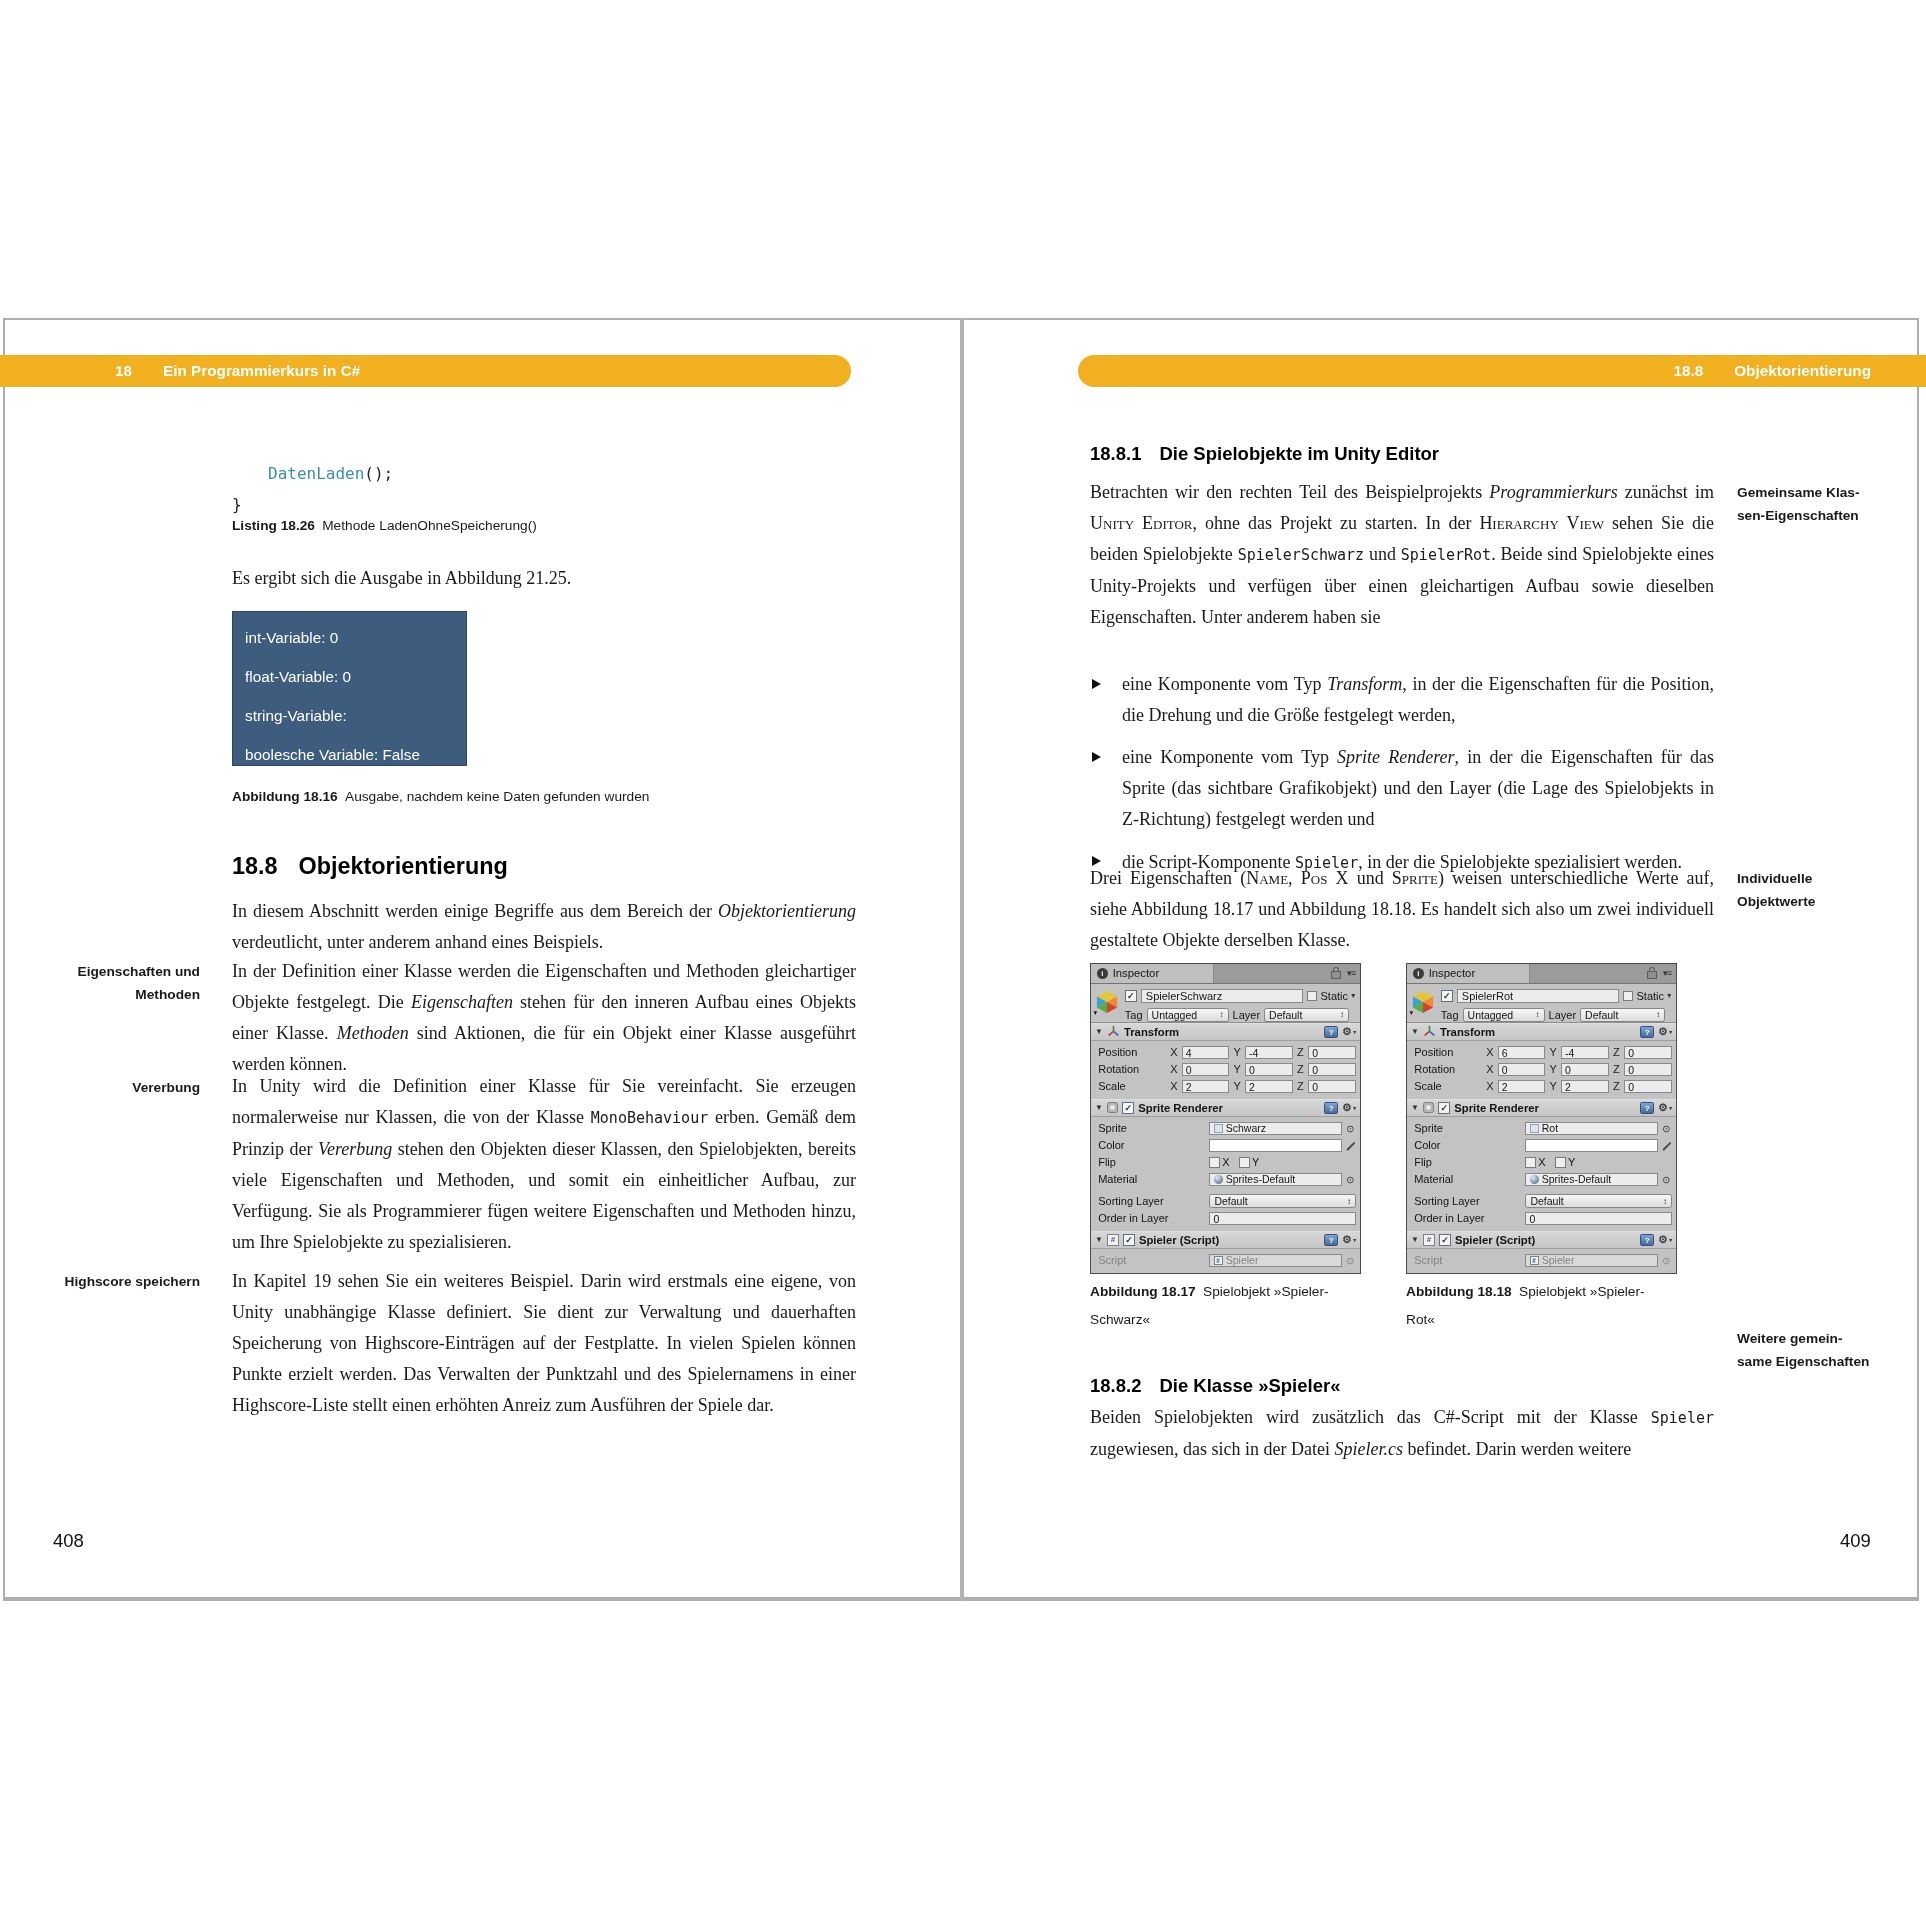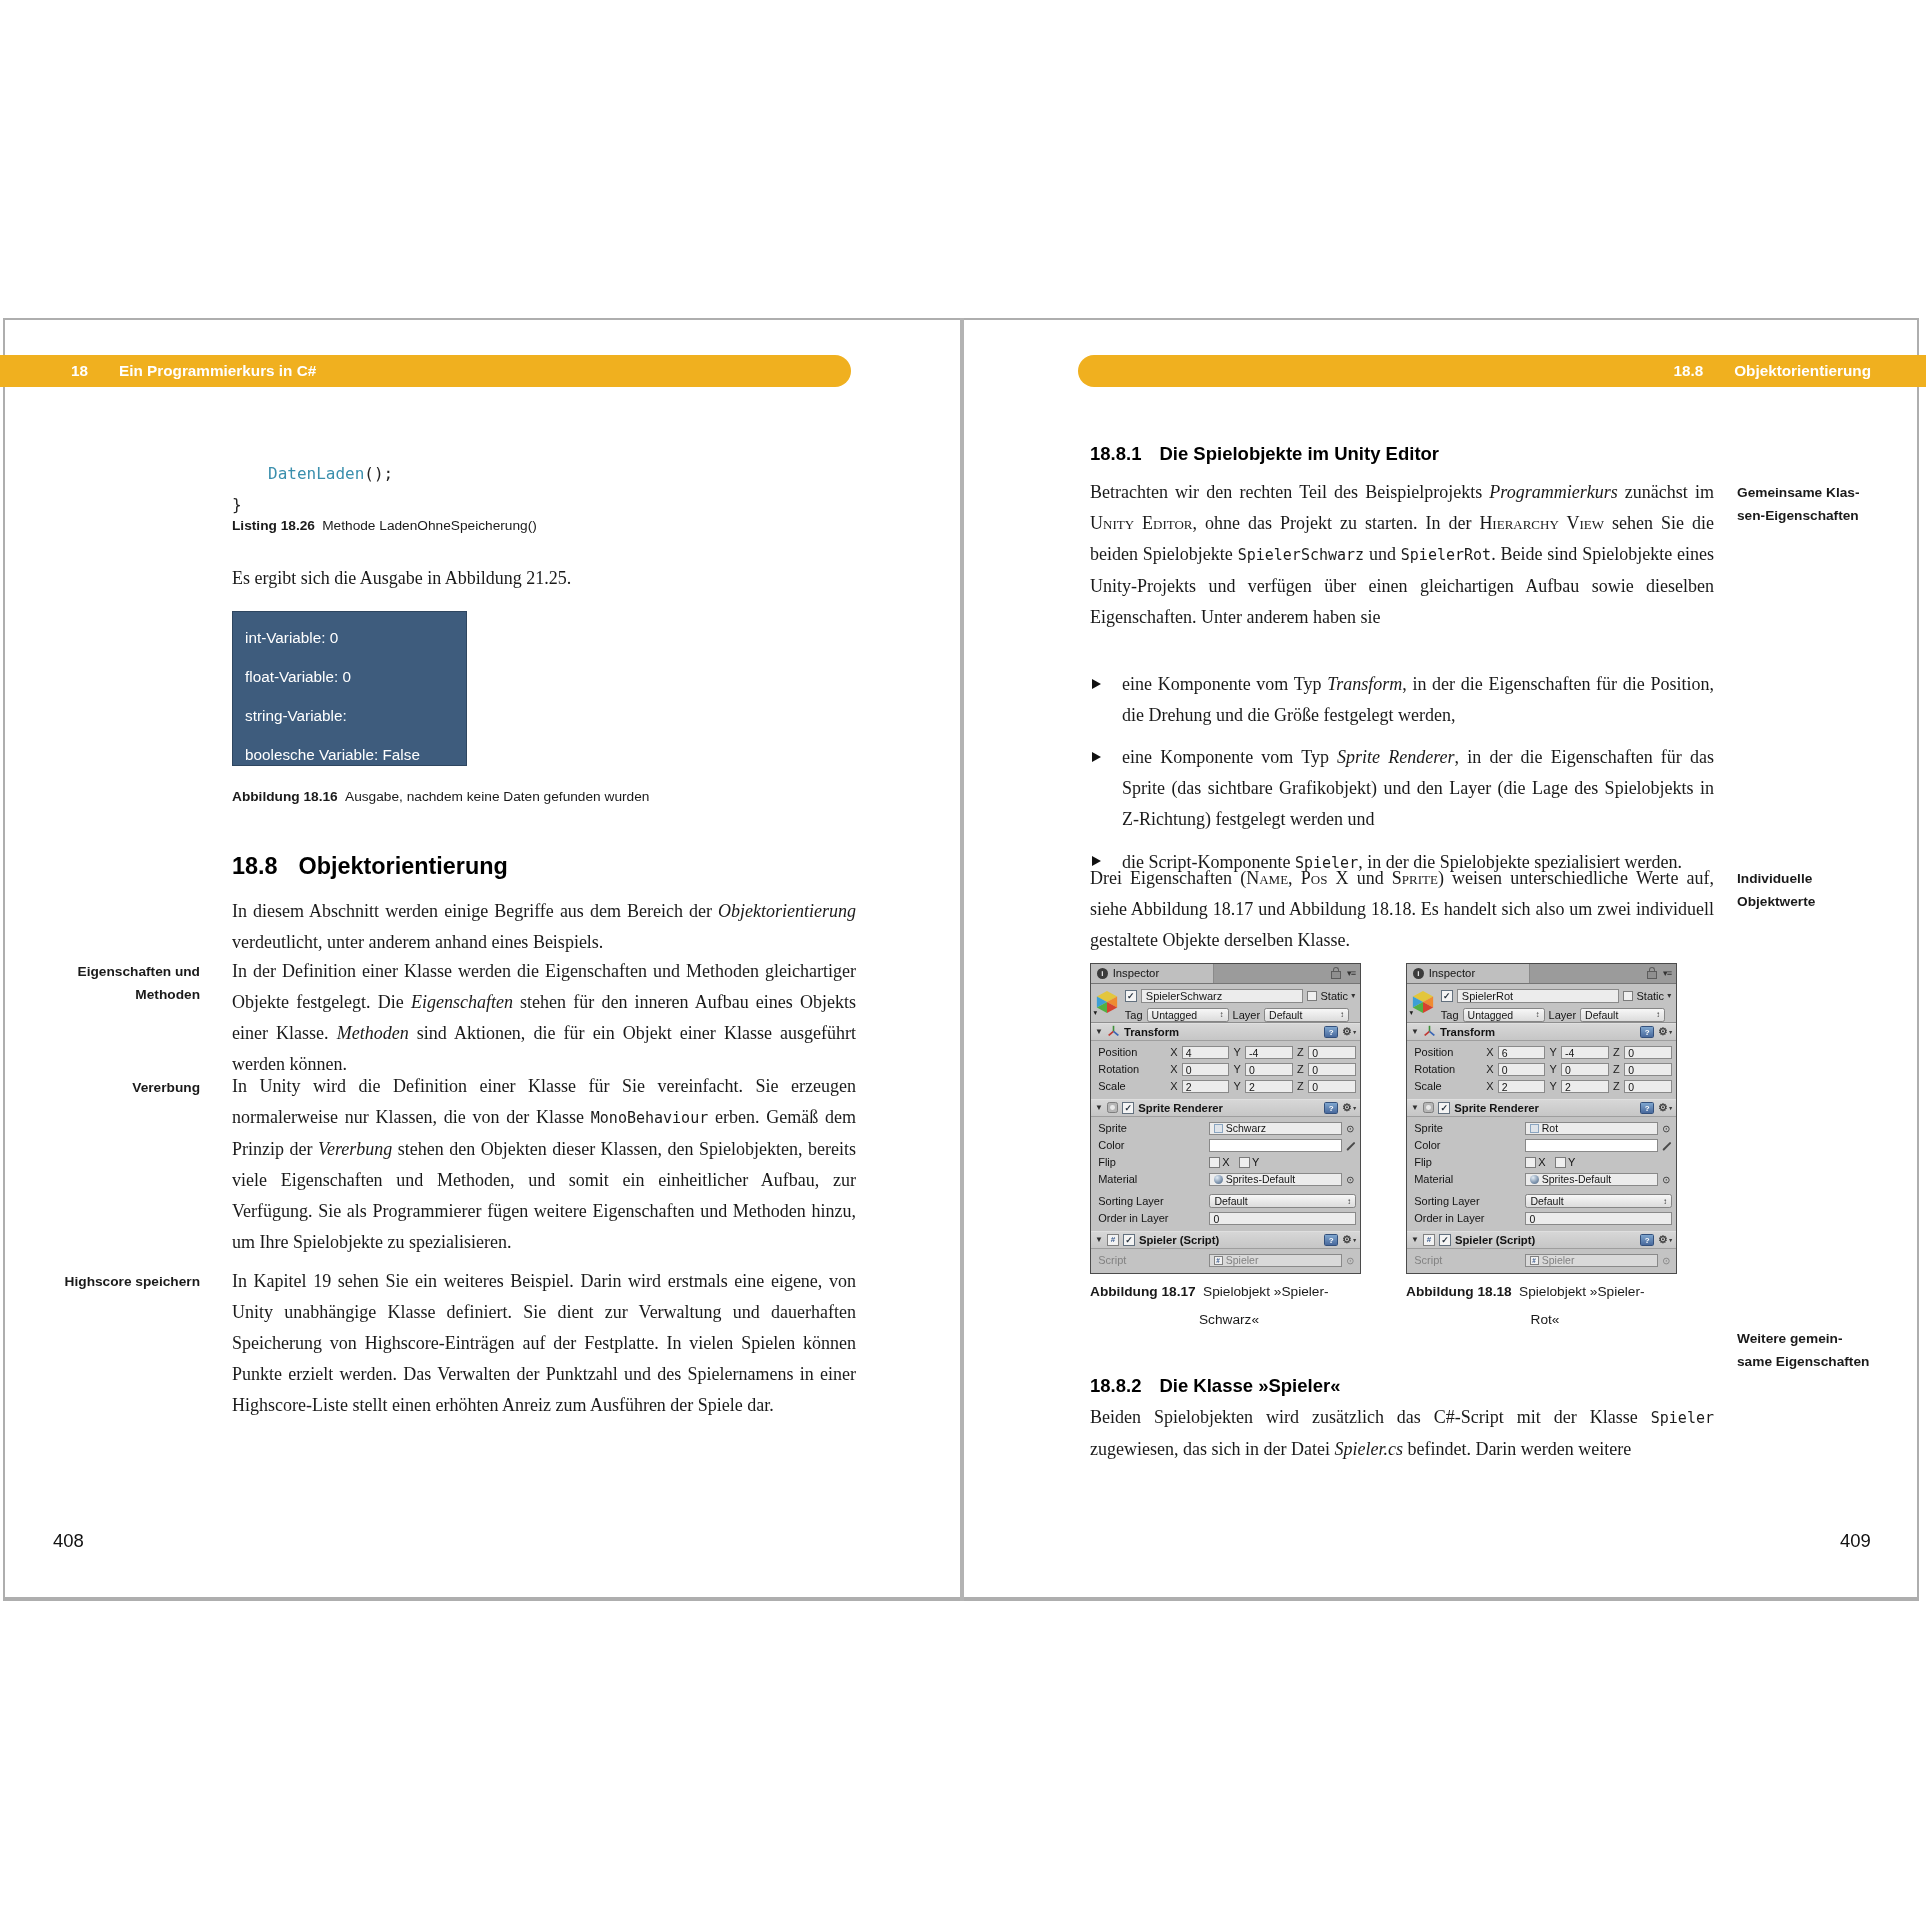--- a/index.html
+++ b/index.html
@@ -9,38 +9,38 @@
               border:2.4px solid #aeaeae;border-bottom-width:4px;box-sizing:border-box;background:#fff;}
   .divider{position:absolute;left:960px;top:318px;width:4px;height:1283px;background:#b3b3b3;}
 
   
   .chapter-bar{position:absolute;top:355px;height:32px;background:#F0B01F;color:#fff;
                font-family:"Liberation Sans",sans-serif;font-weight:bold;font-size:15.3px;
                display:flex;align-items:center;z-index:3;}
   .bar-left{left:0;width:851px;border-radius:0 16px 16px 0;padding-left:71px;box-sizing:border-box;}
   .bar-right{left:1078px;width:849px;border-radius:16px 0 0 16px;justify-content:flex-end;
              padding-right:56px;box-sizing:border-box;}
-  .bar-num{margin-right:31px;}
+  .bar-num{margin-right:31px;margin-left:44px;}
   .para{position:absolute;width:624px;text-align:justify;font-size:18px;line-height:31px;}
   .seg-i{font-style:italic;}
   .seg-c{font-family:"DejaVu Sans Mono",monospace;font-size:15px;}
   .seg-sc{font-variant:small-caps;}
   .mnote{position:absolute;font-family:"Liberation Sans",sans-serif;font-weight:bold;
          font-size:13.7px;line-height:22.6px;color:#1a1a1a;}
   .mnote span{display:block;}
   .mnote-left{left:48px;width:152px;text-align:right;}
   .mnote-right{left:1737px;width:185px;text-align:left;}
   .h2{position:absolute;font-family:"Liberation Sans",sans-serif;font-weight:bold;font-size:23.4px;color:#000;}
   .h2 .num{margin-right:21px;}
   .h3{position:absolute;font-family:"Liberation Sans",sans-serif;font-weight:bold;font-size:18.5px;color:#000;}
   .h3 .num{margin-right:18px;}
   .cap{position:absolute;font-family:"Liberation Sans",sans-serif;font-size:13.7px;line-height:19.3px;color:#1a1a1a;}
   .cap b{margin-right:7.3px;}
   .figcap{line-height:28px;width:278px;}
-  .figcap .l2{display:block;text-align:center;}
+  .figcap .l2{display:block;}
   .codeblk{position:absolute;left:232px;top:445px;font-family:"DejaVu Sans Mono",monospace;
            font-size:16px;line-height:31px;color:#222;margin-top:13px;}
   .codeblk .ln1{padding-left:36px;display:block;}
   .codeblk .fn{color:#3A8FAD;}
   .console{position:absolute;left:232px;top:611px;width:235px;height:155px;background:#3E5C7D;
            border:0.8px solid #2e4660;box-sizing:border-box;padding:6.4px 12px;
            font-family:"Liberation Sans",sans-serif;font-size:15.3px;color:#fff;}
   .console span{display:block;line-height:39px;white-space:nowrap;}
   .bullets{position:absolute;left:1090px;top:669px;width:624px;}
   .bullet{position:relative;padding-left:32px;margin-bottom:11.3px;text-align:justify;

